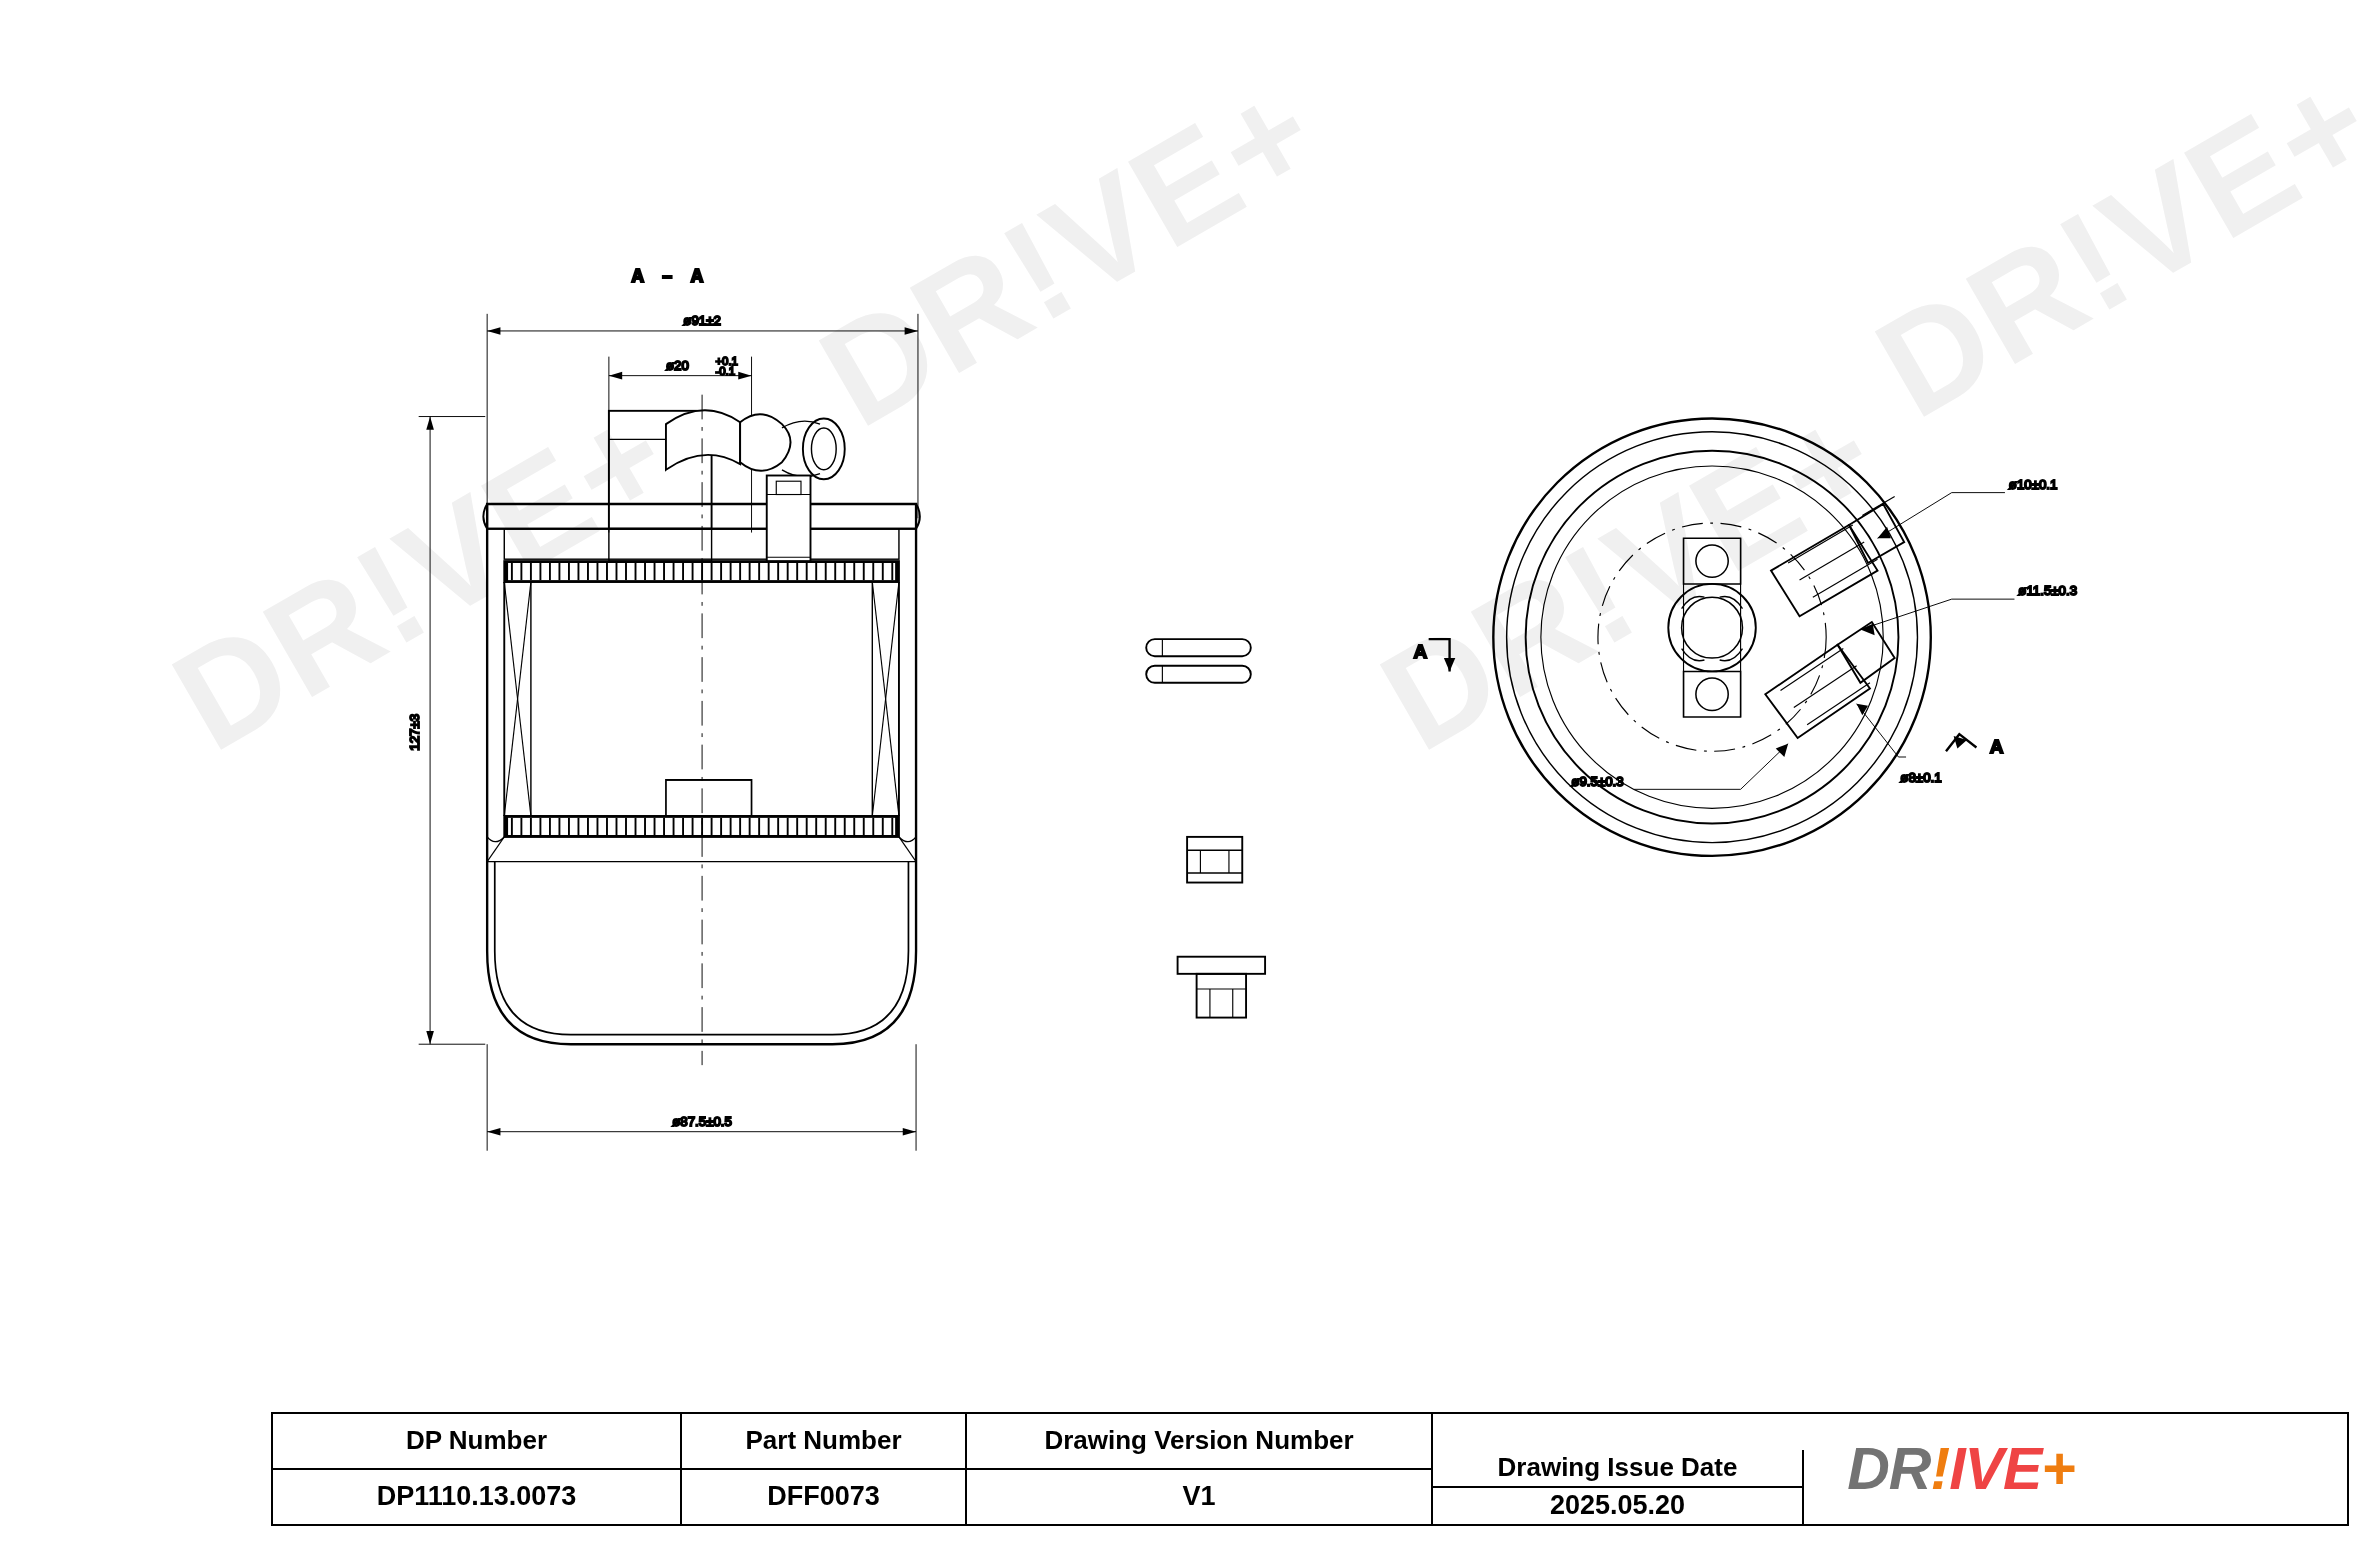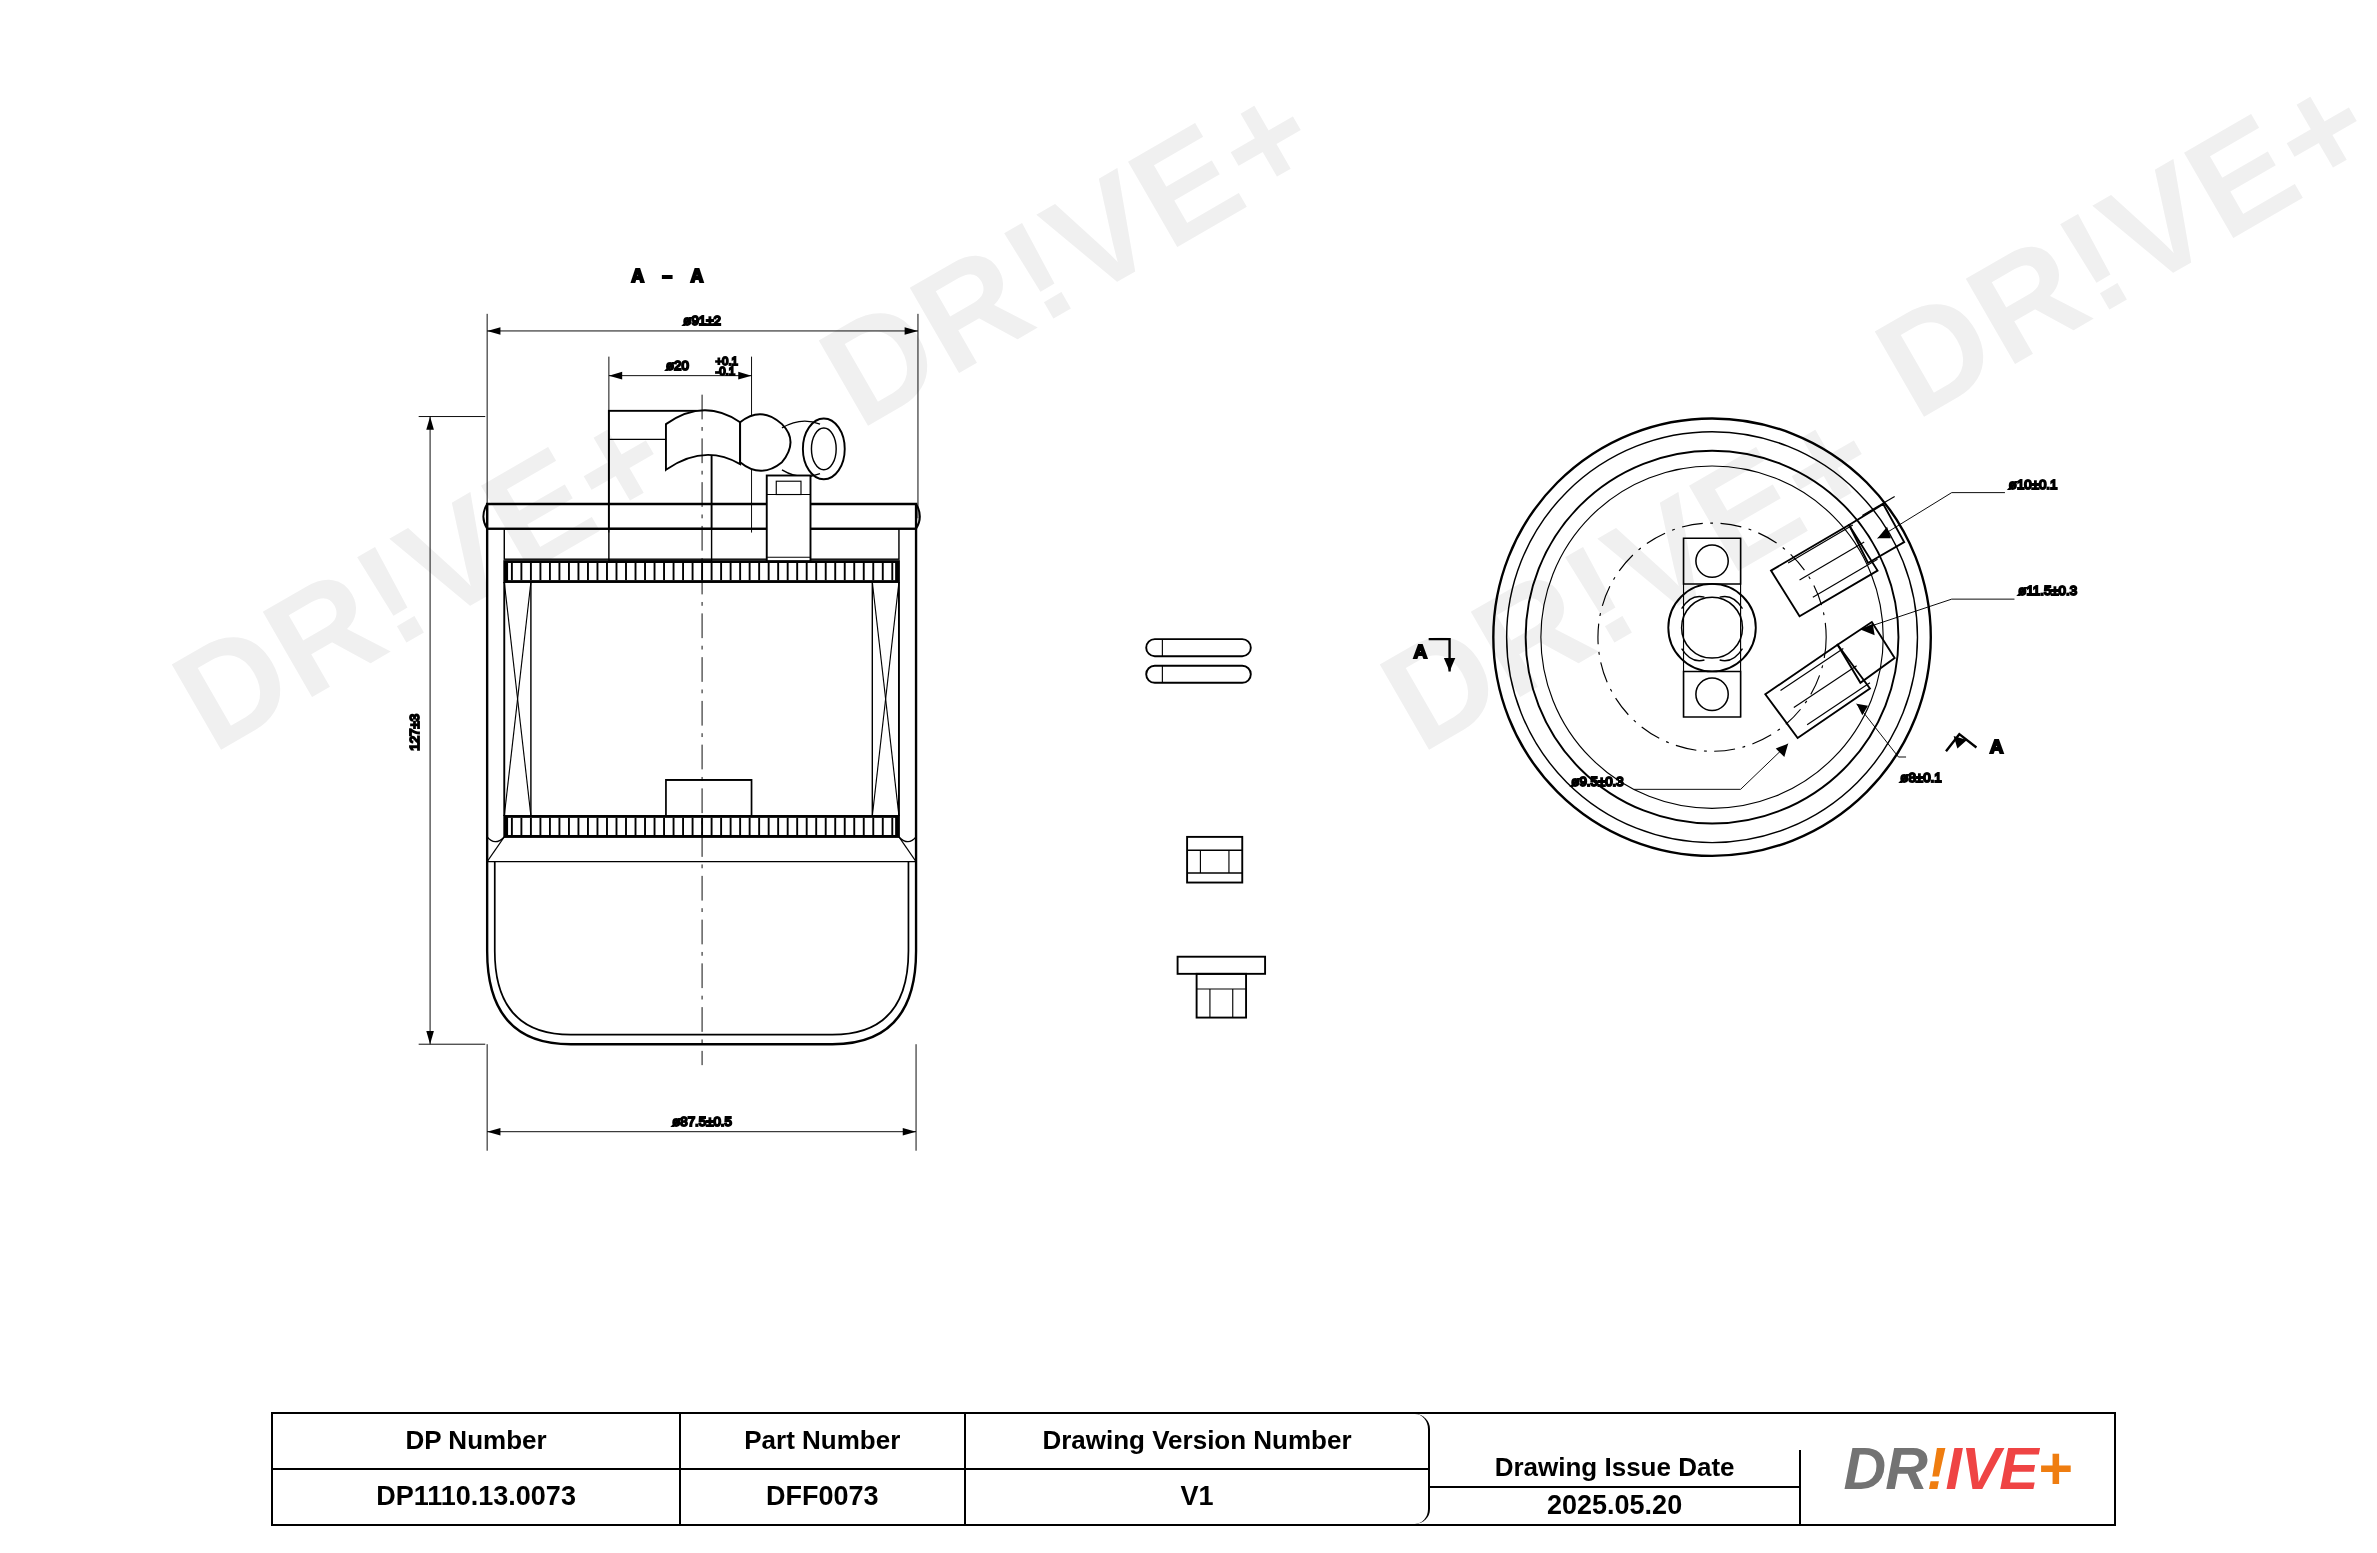--- a/index.html
+++ b/index.html
@@ -41,21 +41,21 @@
   .wm1 { left: 152px; top: 495px; }
   .wm2 { left: 799px; top: 171px; }
   .wm3 { left: 1360px; top: 495px; }
   .wm4 { left: 1855px; top: 162px; }
 
   
   .title-block {
     position: absolute;
     left: 271px;
     top: 1412px;
-    width: 1845px;
+    width: 2078px;
     height: 114px;
     border: 2.9px solid #000;
     box-sizing: border-box;
     display: flex;
     z-index: 3;
     background: #fff;
   }
   .tb-col {
     border-right: 2.9px solid #000;
     display: flex;
@@ -75,21 +75,21 @@
     height: 56px;
     border-bottom: 2.9px solid #000;
     font-size: 26px;
   }
   .tb-val {
     height: 55px;
     font-size: 27px;
   }
   .col-dp { width: 409px; }
   .col-part { width: 285px; }
-  .col-ver { width: 466px; border-radius: 15px; }
+  .col-ver { width: 466px; }
   .col-date { width: 371px; margin-top: 36px; }
   .col-logo {
     width: 314px;
     display: flex;
     align-items: center;
     justify-content: center;
   }
   .logo-text {
     font-family: "Liberation Sans", sans-serif;
     font-weight: bold;

